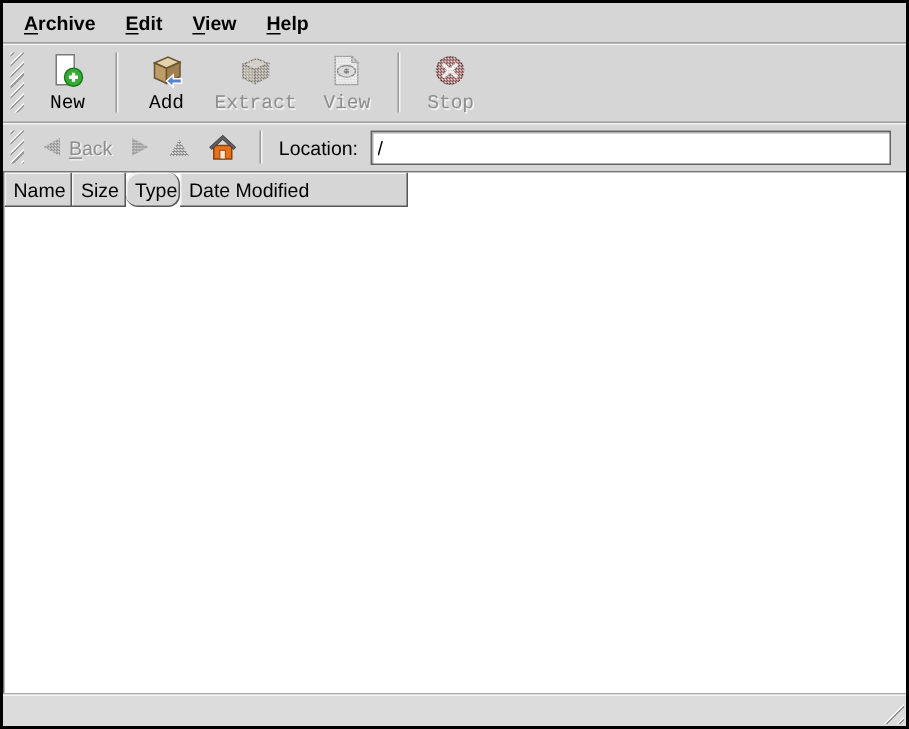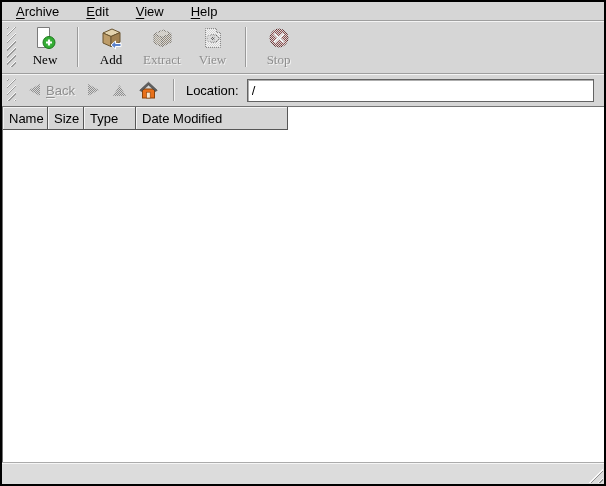--- a/index.html
+++ b/index.html
@@ -8,43 +8,43 @@
     width:606px; height:486px;
     border:2px solid #000;
     background:#d6d6d6;
     display:flex; flex-direction:column;
     font-family:"Liberation Sans", sans-serif;
     font-size:13px; color:#000;
     position:relative;
   }
 
   
-  .menubar { height:18px; display:flex; align-items:center; padding-left:6px; }
+  .menubar { height:26px; display:flex; align-items:center; padding-left:6px;font-weight:bold; }
   .menu-item { padding:3px 8px; cursor:default; }
-  .menu-item + .menu-item { margin-left:11px;text-align:center; }
+  .menu-item + .menu-item { margin-left:4px;text-align:center; }
   .mn { text-decoration:underline; text-underline-offset:2px; }
 
   
   .toolbar {
     height:53px;
     border-top:1px solid #9e9e9e;
     box-shadow: inset 0 1px 0 #f4f4f4;
     display:flex; align-items:center;
     padding:2px 4px 2px 4px;
   }
   .handle {
     width:9px; height:40px; margin:0 6px 0 1px;
     background: repeating-linear-gradient(135deg,#f6f6f6 0 1px,#9a9a9a 1px 2px,#d6d6d6 2px 5px);
   }
   .handle.small { height:22px; }
   .tbtn {
     background:transparent; border:1px solid transparent;
     display:flex; flex-direction:column; align-items:center;
     gap:2px; padding:0 8px; min-width:46px;
-    font-family:Liberation Serif, serif; font-size:13px; color:#000;
+    font-family:Liberation Mono, monospace; font-size:13px; color:#000;
   }
   .tbtn .icon { width:24px; height:24px; display:block; position:relative; }
   .tbtn.disabled { color:#8e8e8e; text-shadow:1px 1px 0 #f2f2f2; }
   .vsep {
     width:2px; height:40px; margin:0 9px;
     border-left:1px solid #9a9a9a; border-right:1px solid #f4f4f4;
   }
   .vsep.small { height:22px; }
 
   
@@ -89,21 +89,21 @@
   .header-row { display:flex; height:23px; flex-shrink:0; }
   .col {
     background:#d6d6d6;
     border-right:1px solid #575757; border-bottom:1px solid #575757;
     box-shadow: inset 1px 1px 0 #f4f4f4;
     display:flex; align-items:center; padding:0 6px;
     cursor:default; white-space:nowrap;
   }
   .col-name { width:45px; }
   .col-size { width:36px; }
-  .col-type { width:52px; }
+  .col-type { width:36px;border-radius:8px; }
   .col-date { width:152px; }
   .col-filler {
     flex:1; background:#e4e4e4;
     box-shadow: inset 0 1px 0 #fafafa;
   }
   .list-body { flex:1; background:#fff; }
 
   
   .statusbar {
     height:21px; background:#dcdcdc;

